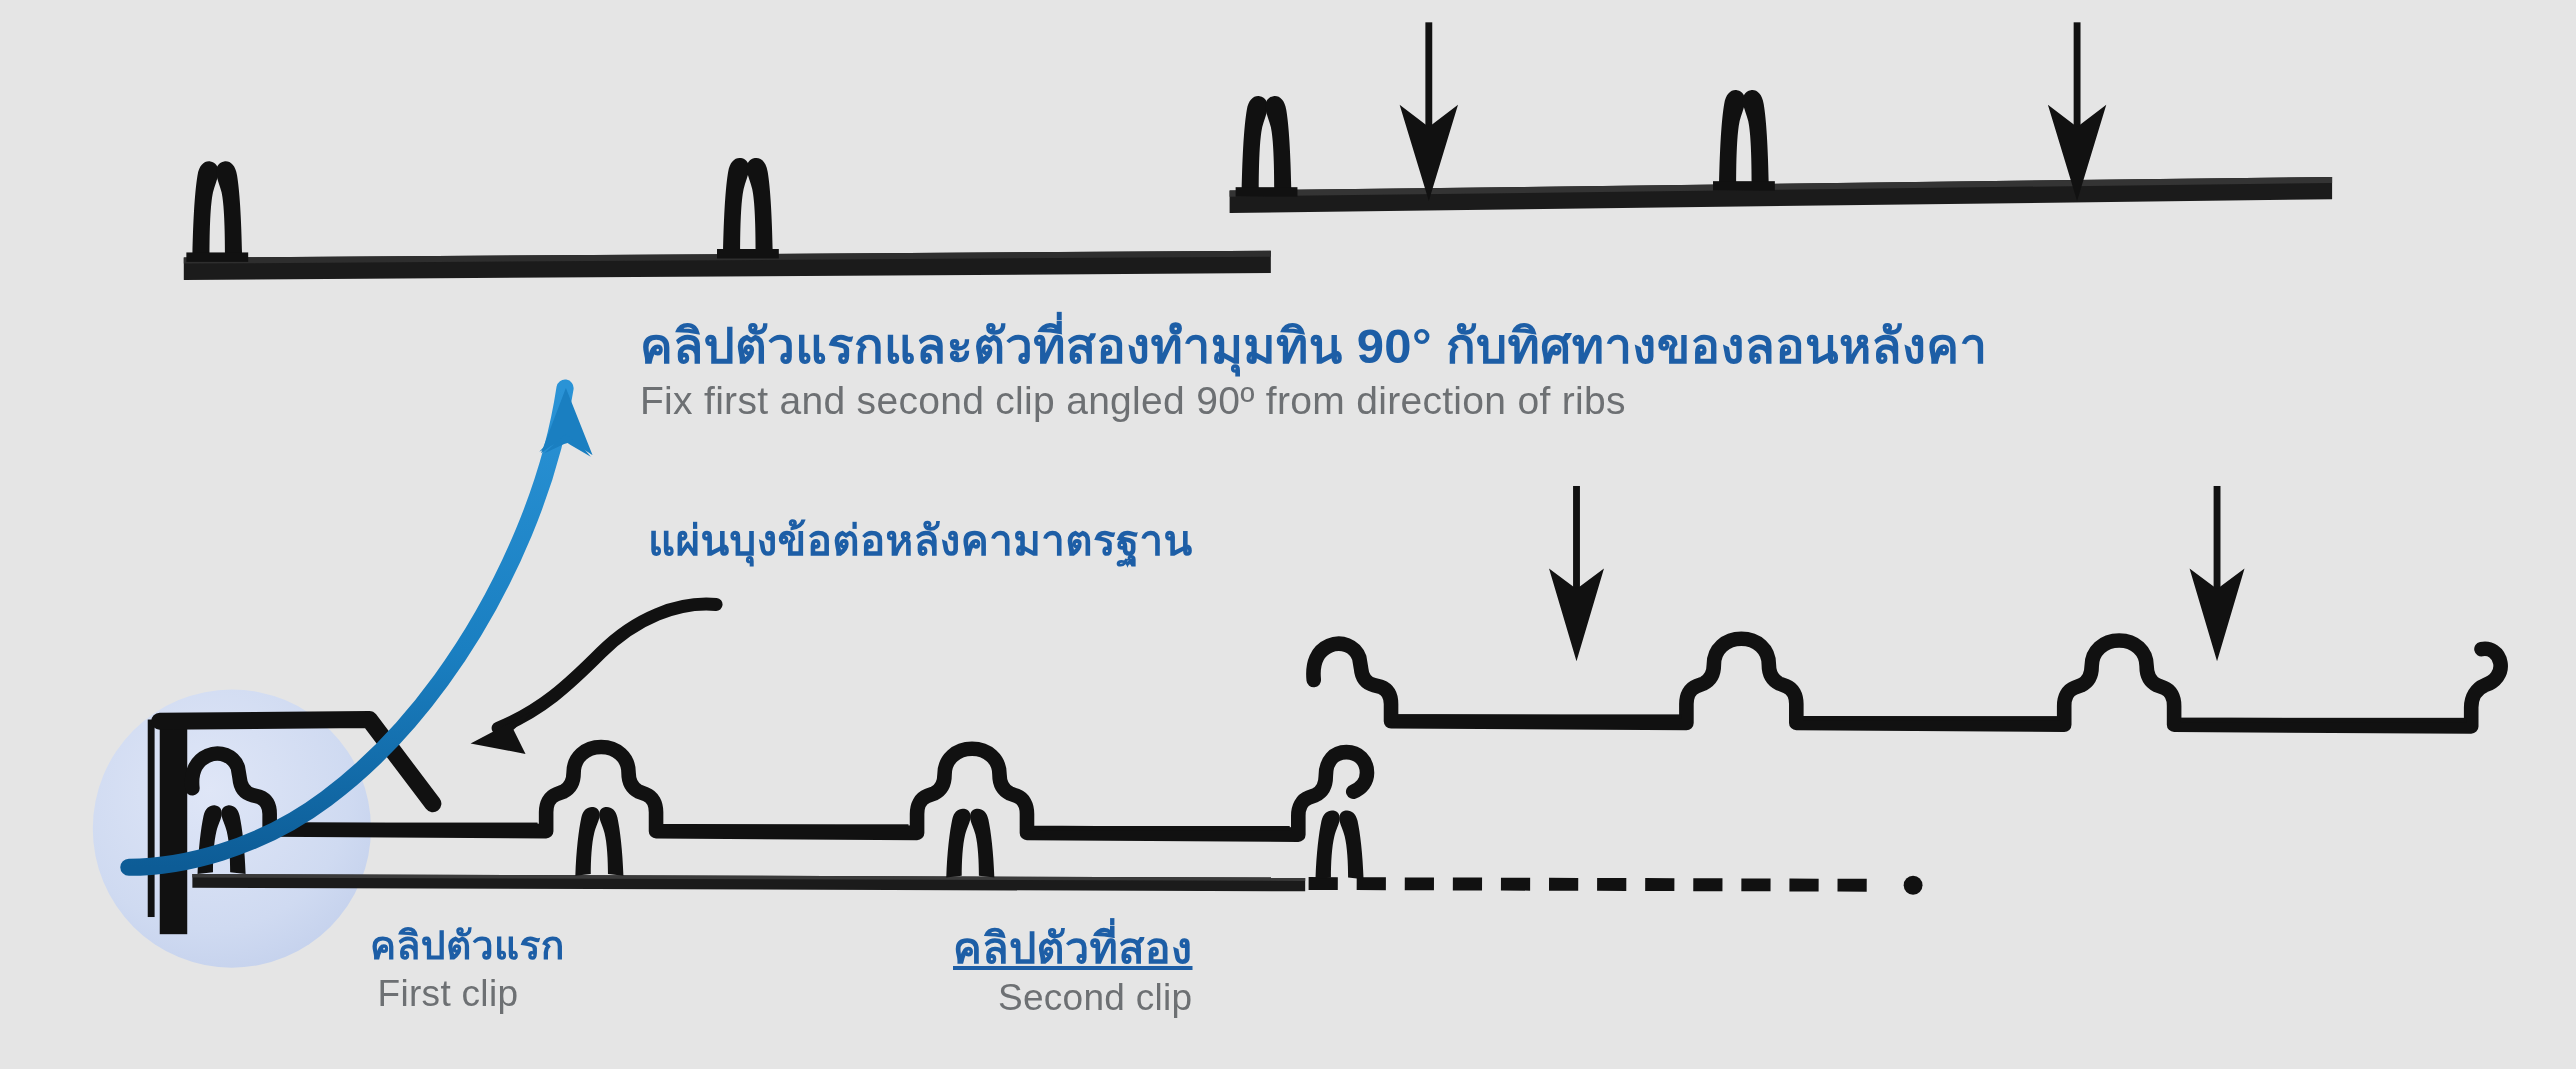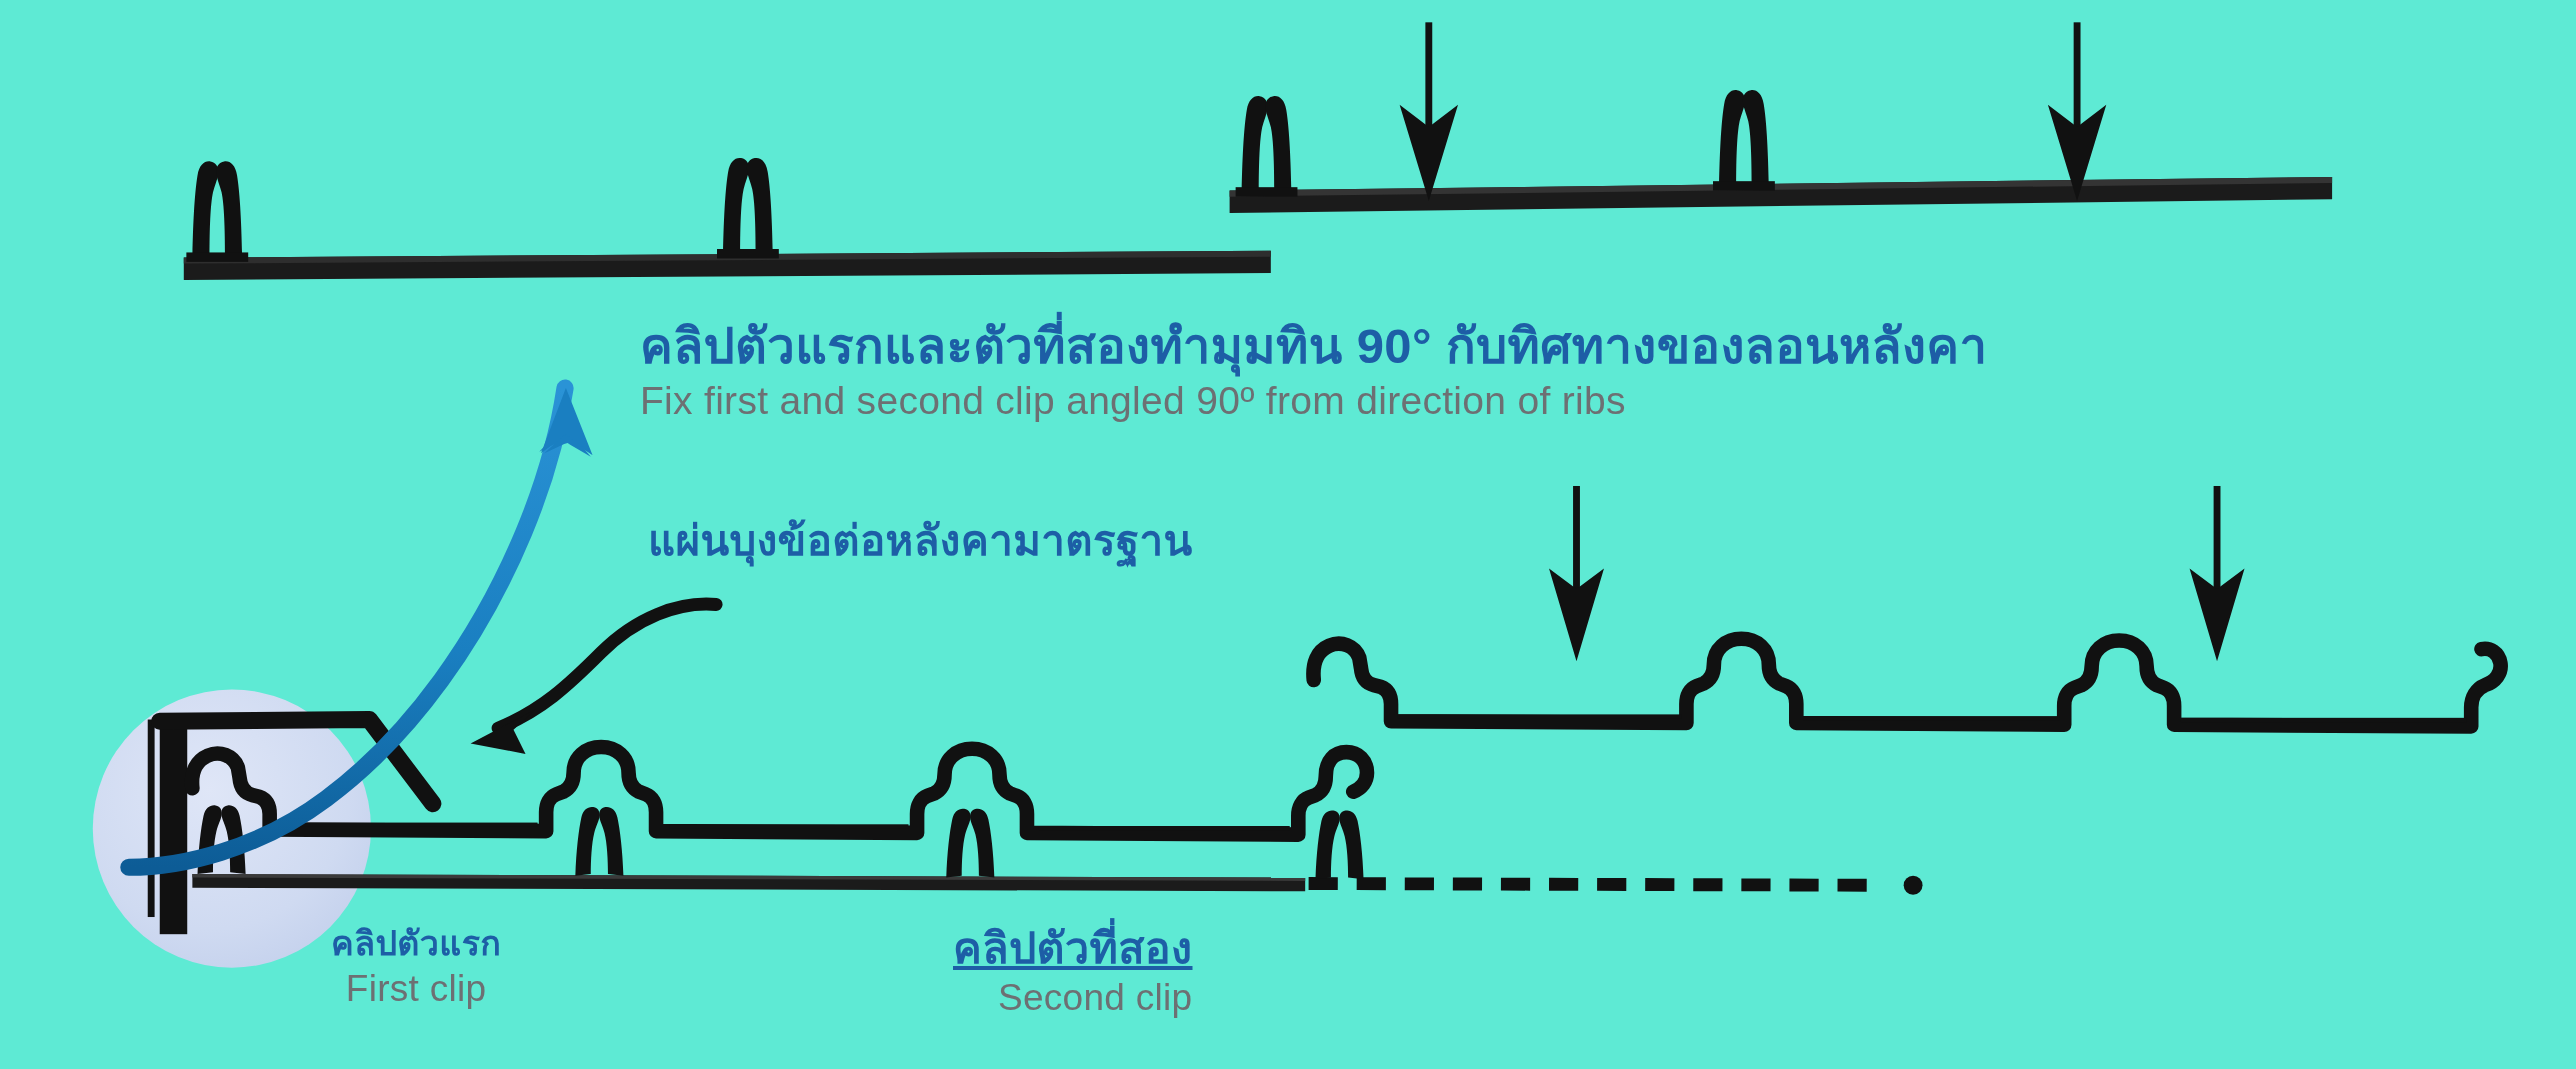--- a/index.html
+++ b/index.html
@@ -8,21 +8,21 @@
     padding: 0;
     background: #ffffff;
   }
   body {
     font-family: "Liberation Sans", sans-serif;
   }
   #stage {
     position: relative;
     width: 2576px;
     height: 1069px;
-    background: #5eead4;
+    background: #e5e5e5;
     overflow: hidden;
   }
   #diagram-svg {
     position: absolute;
     left: 0;
     top: 0;
     width: 2576px;
     height: 1069px;
     display: block;
   }
@@ -46,21 +46,21 @@
   #heading-block .th { font-size: 49px; }
   #heading-block .en { font-size: 39px; margin-top: 8.6px; }
 
   
   #flashing-block { left: 648px; top: 519px; }
   #flashing-block .th { font-size: 42px; }
   #flashing-block .en { font-size: 37px; margin-top: 8.6px; }
 
   
   #firstclip-block { left: 331px; top: 926px; }
-  #firstclip-block .th { font-size: 34px; }
+  #firstclip-block .th { font-size: 39px; margin-left: 39px; }
   #firstclip-block .en { font-size: 37px; margin-top: 8.6px; text-align: center; }
 
   
   #secondclip-block { left: 953px; top: 926px; }
   #secondclip-block .th { font-size: 43px; text-decoration: underline; }
   #secondclip-block .en { font-size: 37px; margin-top: 8.6px; text-align: right; }
 </style>
 </head>
 <body>
 

